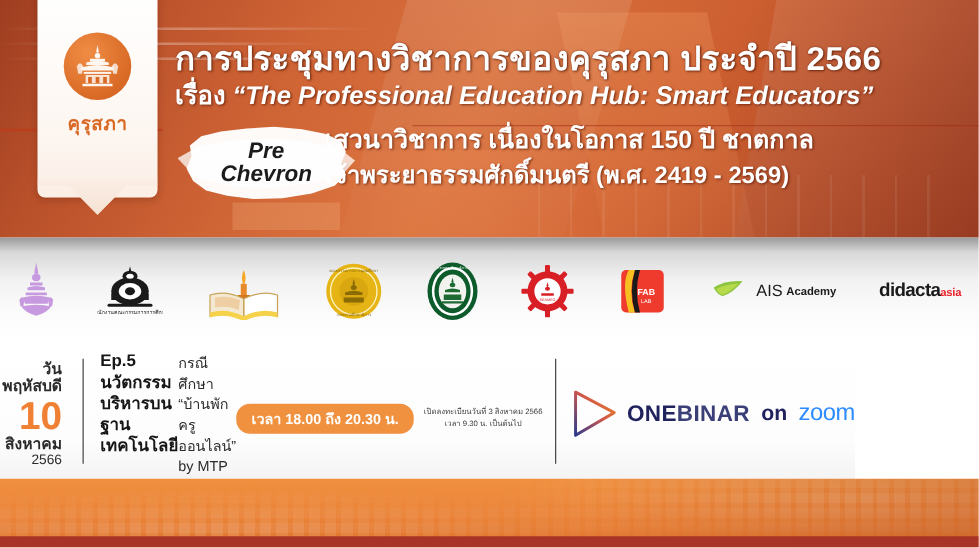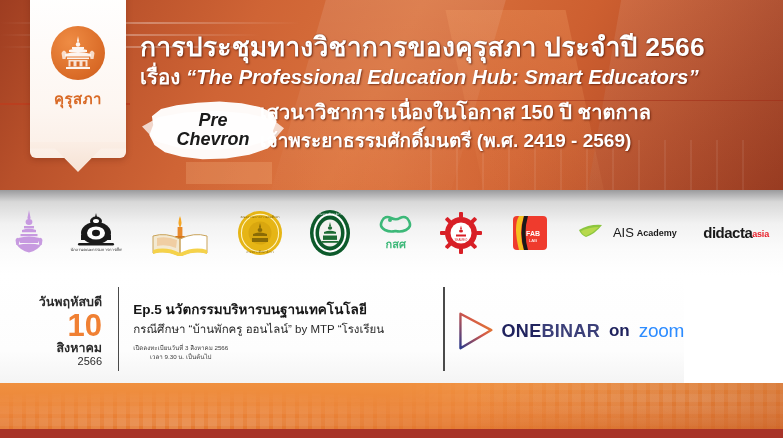--- a/index.html
+++ b/index.html
@@ -163,21 +163,21 @@
   }
   .d-dow { font-size: 12.5px; color: #2b2b2b; font-weight: 600; line-height: 1.05; }
   .d-day { font-size: 31px; color: #f08033; font-weight: 700; line-height: 1.0; margin: 1px 0; }
   .d-mon { font-size: 12.5px; color: #2b2b2b; font-weight: 600; line-height: 1.05; }
   .d-year { font-size: 11px; color: #2b2b2b; font-weight: 400; line-height: 1.15; }
 
   .vdiv { width: 2px; background: #4a4a4a; margin: 12px 0; }
 
   .midcol {
     flex: 0 0 320px; padding: 6px 6px 0 14px;
-    display: flex; flex-direction: column; justify-content: center;
+    display: flex; justify-content: center;
   }
   .ep-title { font-size: 13.5px; font-weight: 700; color: #161616; line-height: 1.25; }
   .ep-sub { font-size: 11.5px; color: #2a2a2a; line-height: 1.45; margin-top: 2px; }
   .badgerow { display: flex; align-items: center; gap: 8px; margin-top: 5px; }
   .time-pill {
     background: #f0913f; color: #ffffff; font-size: 11.5px; font-weight: 600;
     border-radius: 11px; padding: 3px 12px; white-space: nowrap;
   }
   .reg-note {
     font-size: 6.2px; color: #3a3a3a; line-height: 1.5; text-align: center;
@@ -359,27 +359,20 @@
           <path d="M21 13 l.9 3.6 -.9 1.6 -.9-1.6z"></path>
           <ellipse cx="21" cy="19" rx="2.2" ry="1.8"></ellipse>
           <path d="M15 23 q6 -2.6 12 0 v1.8 H15z"></path>
           <path d="M14 26.5 h14 v4.4 H14z"></path>
           <path d="M12.5 32 h17 v1.8 h-17z"></path>
         </g>
         <text x="21" y="6" font-family="Liberation Sans, sans-serif" font-size="2.8" fill="#ffffff" text-anchor="middle">กระทรวงศึกษาธิการ</text>
       </svg>
     </div>
 
-    <div class="logo" style="flex-direction:column">
-      <svg width="36" height="24" viewBox="0 0 36 24">
-        <path d="M7 18 q-6 -3 -3 -9 q3 -6 9 -3 q5 2.6 9 0 q6 -3 9 3 q3 6 -3 9 q-5 2.4 -10.5 1 q-5.5 1.4 -10.5 -1z" fill="none" stroke="#3cb878" stroke-width="2.6" stroke-linecap="round"></path>
-        <circle cx="12" cy="8" r="2" fill="#3cb878"></circle>
-      </svg>
-      <span class="logo-label" style="color:#3cb878;font-size:11px;font-weight:700;margin-top:-1px">กสศ</span>
-    </div>
 
 
     <div class="logo">
       <svg width="42" height="42" viewBox="0 0 42 42">
         <g fill="#d81f26">
           <circle cx="21" cy="21" r="16"></circle>
           <g>
             <rect x="19" y="0" width="4" height="6" rx="1"></rect>
             <rect x="19" y="36" width="4" height="6" rx="1"></rect>
             <rect x="0" y="19" width="6" height="4" rx="1"></rect>
@@ -434,20 +427,21 @@
       <div class="d-mon">สิงหาคม</div>
       <div class="d-year">2566</div>
     </div>
 
     <div class="vdiv"></div>
 
     <div class="midcol">
       <div class="ep-title">Ep.5 นวัตกรรมบริหารบนฐานเทคโนโลยี</div>
       <div class="ep-sub">กรณีศึกษา “บ้านพักครู ออนไลน์” by MTP “โรงเรียน</div>
       <div class="badgerow">
+        <span class="time-pill">เวลา 18.00 ถึง 20.30 น.</span>
         <span class="reg-note">
           <span>เปิดลงทะเบียนวันที่ 3 สิงหาคม 2566</span><br>
           <span>เวลา 9.30 น. เป็นต้นไป</span>
         </span>
       </div>
     </div>
 
     <div class="vdiv2"></div>
 
     <div class="zoomcol">

